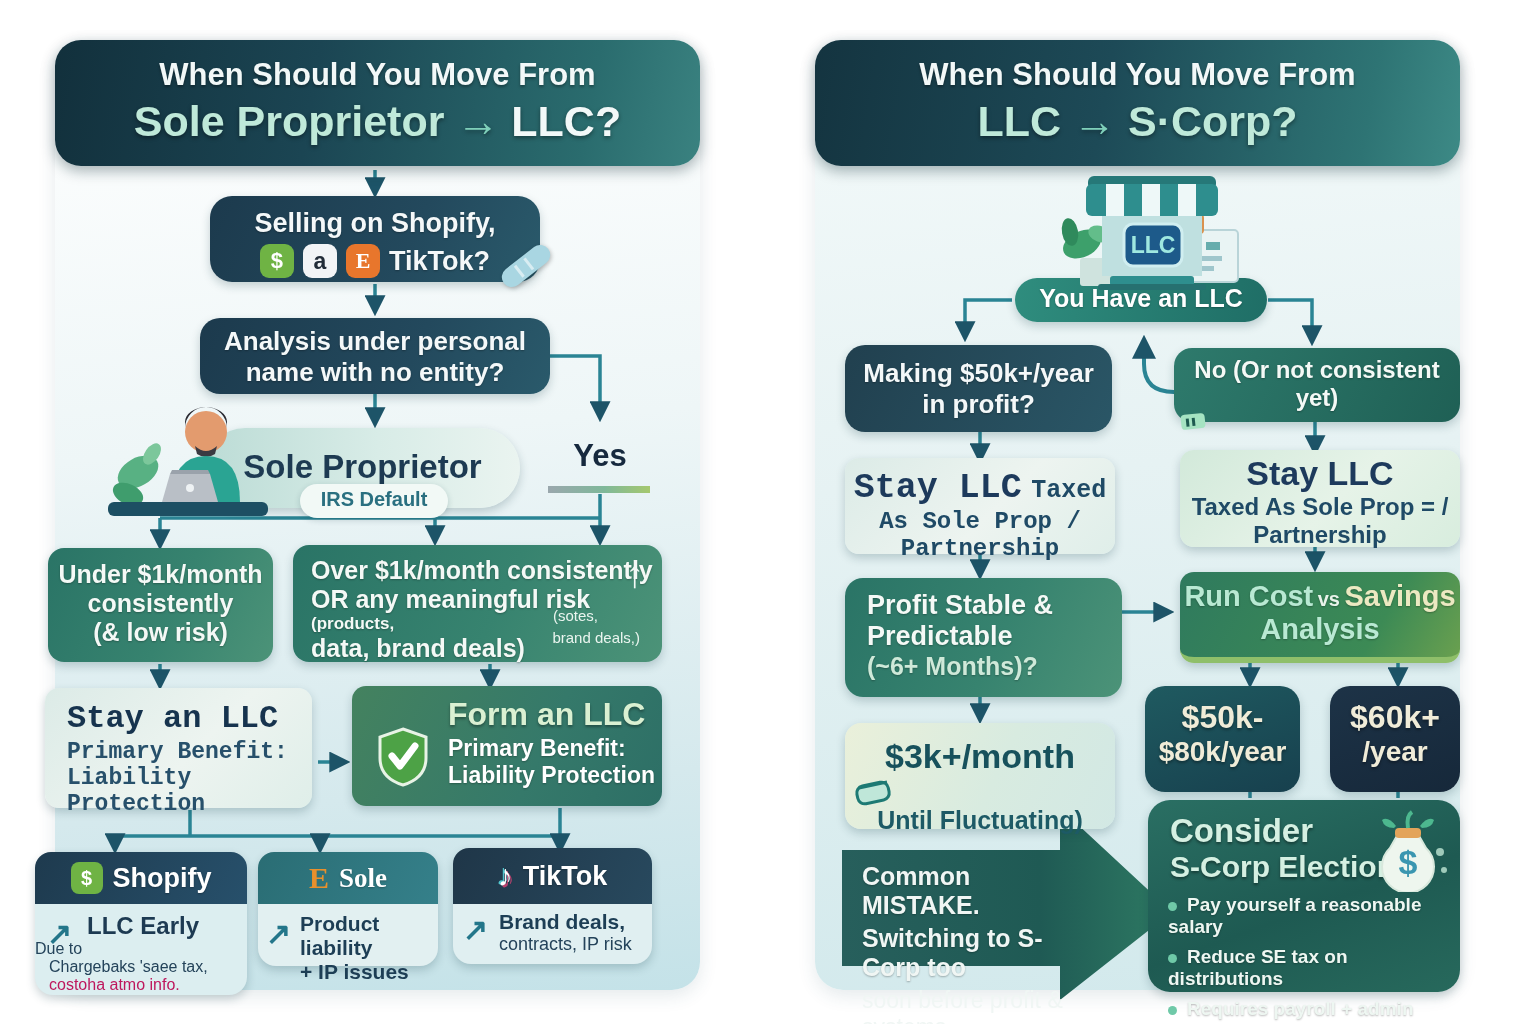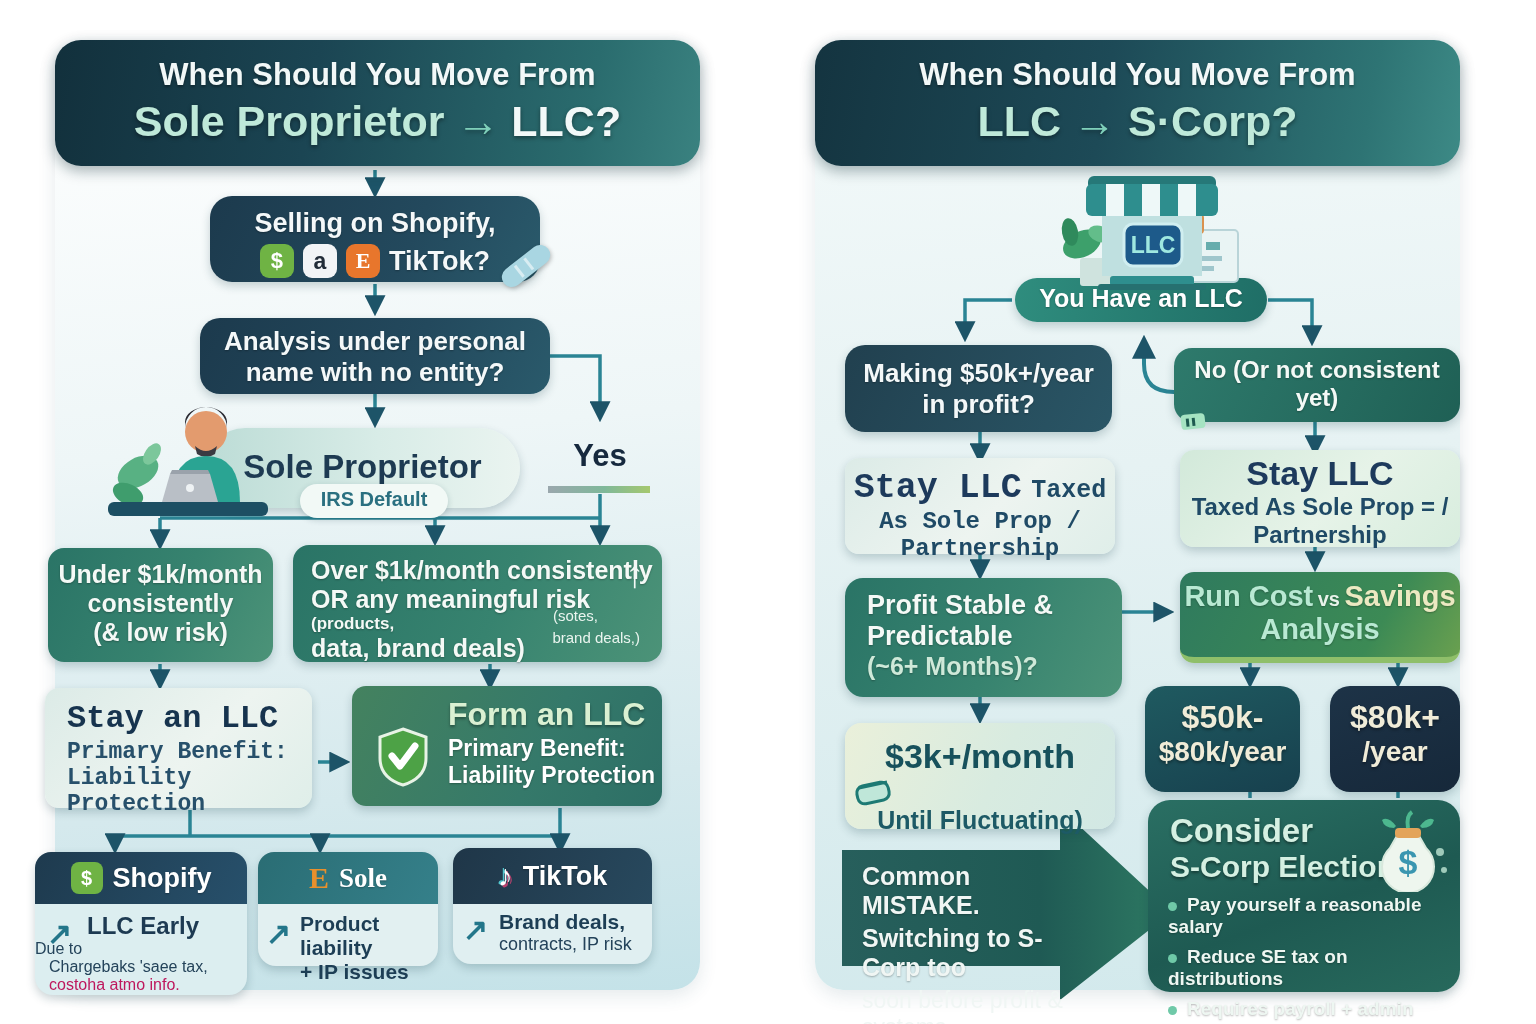--- a/index.html
+++ b/index.html
@@ -326,21 +326,21 @@
 </div>
 
 <div class="box" style="left:1145px;top:686px;width:155px;height:106px;border-radius:20px;
      background:linear-gradient(160deg,#1f5a60,#17404e);color:#f0ecd8;">
   <div class="cap" style="font-size:32px;margin-top:13px;text-shadow:0 2px 3px rgba(0,0,0,.35);">$50k-</div>
   <div class="cap" style="font-size:28px;text-shadow:0 2px 3px rgba(0,0,0,.35);">$80k/year</div>
 </div>
 
 <div class="box" style="left:1330px;top:686px;width:130px;height:106px;border-radius:20px;
      background:linear-gradient(160deg,#1d3347,#16283a);color:#f0ecd8;">
-  <div class="cap" style="font-size:32px;margin-top:13px;text-shadow:0 2px 3px rgba(0,0,0,.35);">$80k+</div>
+  <div class="cap" style="font-size:32px;margin-top:13px;text-shadow:0 2px 3px rgba(0,0,0,.35);">$60k+</div>
   <div class="cap" style="font-size:28px;text-shadow:0 2px 3px rgba(0,0,0,.35);">/year</div>
 </div>
 
 <div class="abs" style="left:862px;top:862px;width:210px;z-index:2;color:#f0f6f4;text-align:left;">
   <div class="bt" style="font-size:25px;">Common MISTAKE.</div>
   <div class="bt" style="font-size:25px;margin-top:4px;">Switching to S-Corp too</div>
   <div style="font-size:23px;font-weight:500;margin-top:5px;">soon before profit &amp; systems</div>
 </div>
 
 <div class="box" style="left:1148px;top:800px;width:312px;height:192px;border-radius:22px;

